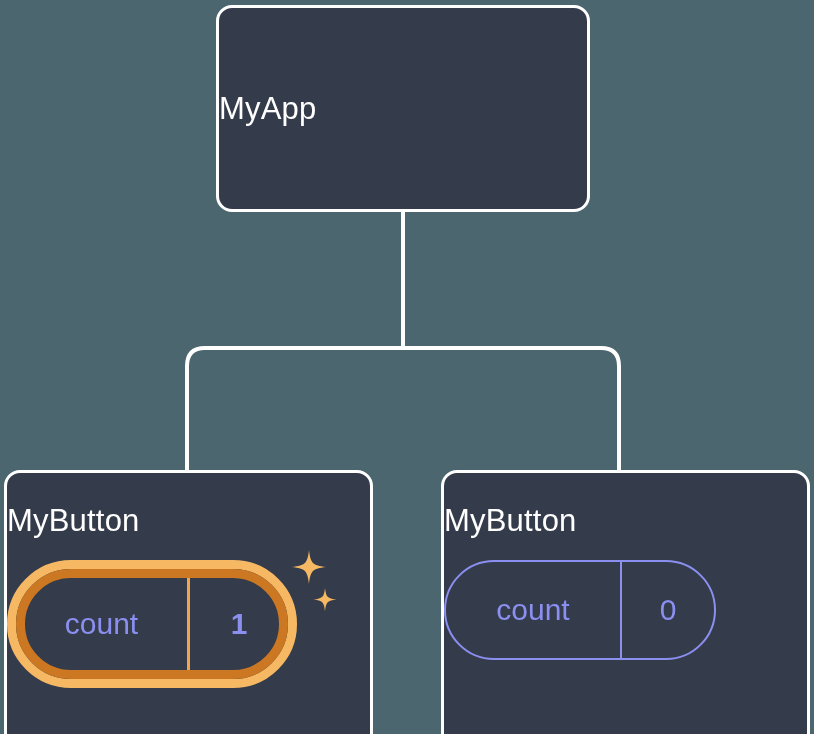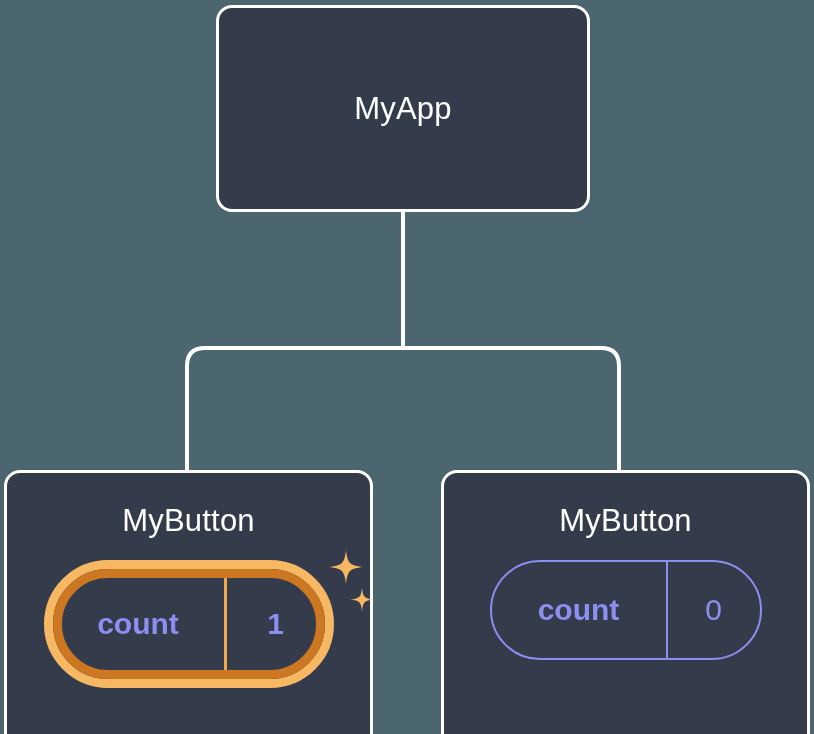--- a/index.html
+++ b/index.html
@@ -35,21 +35,21 @@
 
   
   .node {
     position: absolute;
     box-sizing: border-box;
     background: #343b4a;
     border: 3px solid #ffffff;
     border-radius: 16px;
     display: flex;
     flex-direction: column;
-    align-items: center;
+    align-items: flex-start;
   }
 
   .node-title {
     color: #ffffff;
     font-size: 31px;
     font-weight: 400;
     letter-spacing: 0.2px;
     line-height: 1;
     white-space: nowrap;
   }
@@ -116,21 +116,21 @@
     display: flex;
     align-items: center;
     justify-content: center;
     font-size: 30px;
     color: #8b8ff0;
     line-height: 1;
     white-space: nowrap;
   }
   .pill-key {
     flex: 1 1 auto;
-    font-weight: 700;
+    font-weight: 400;
     padding: 0 6px;
   }
   .pill-val {
     flex: 0 0 auto;
     width: 96px;
     font-weight: 400;
   }
   .pill.plain .pill-val {
     border-left: 2px solid #8b8ff0;
     width: 92px;

